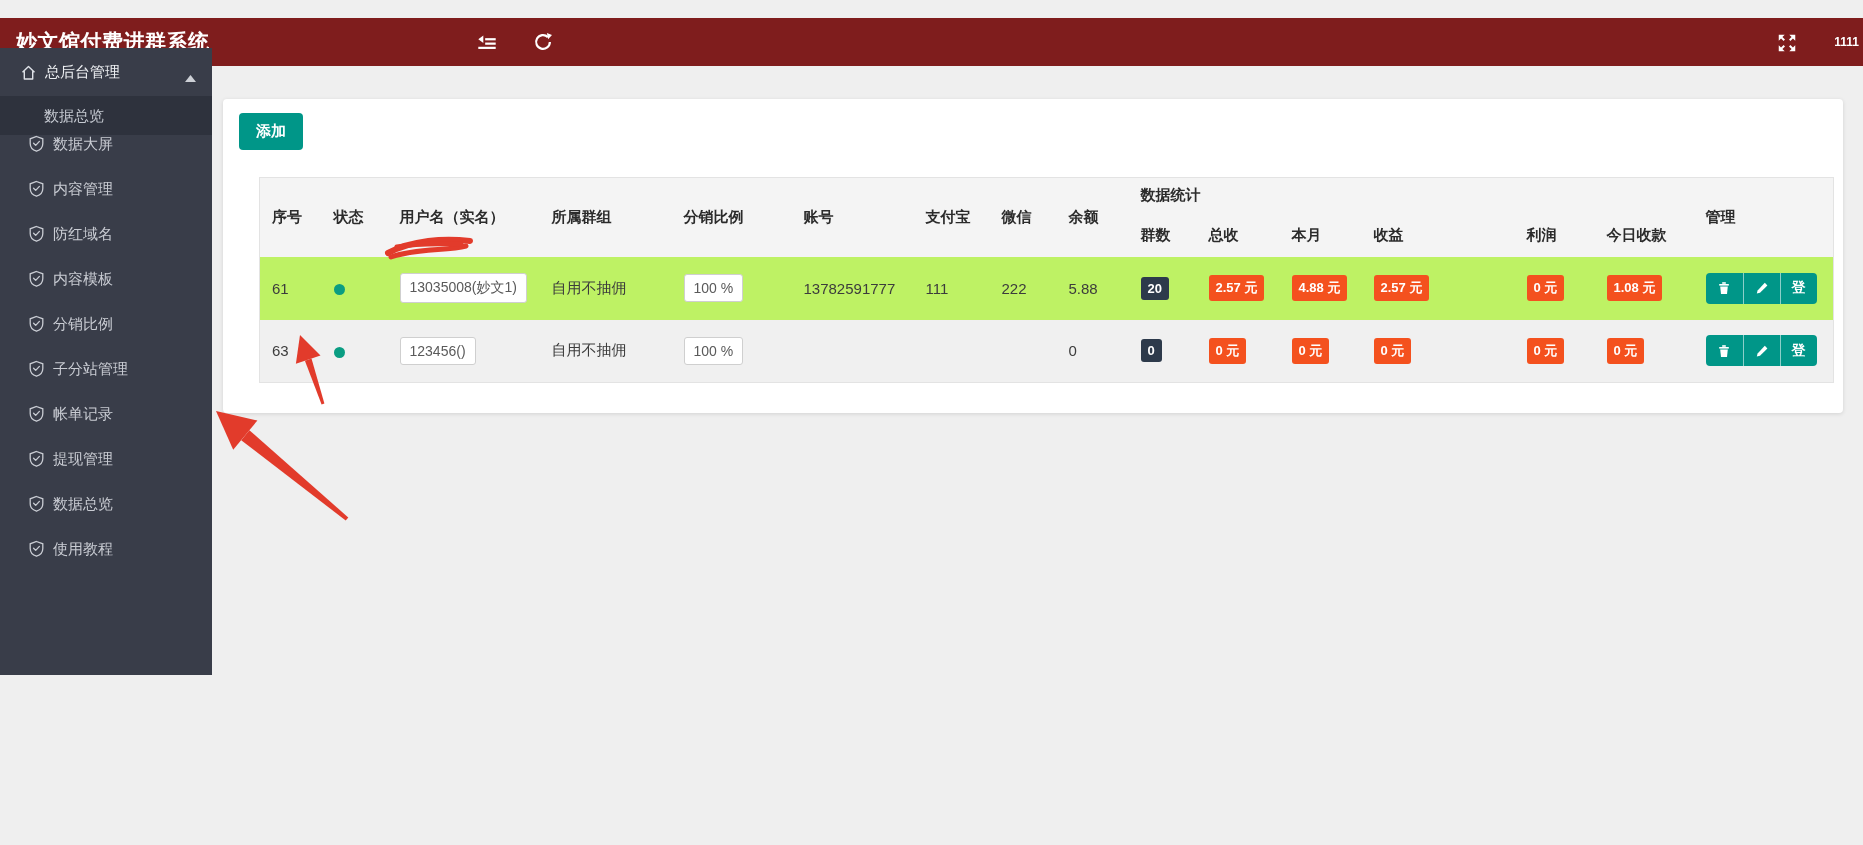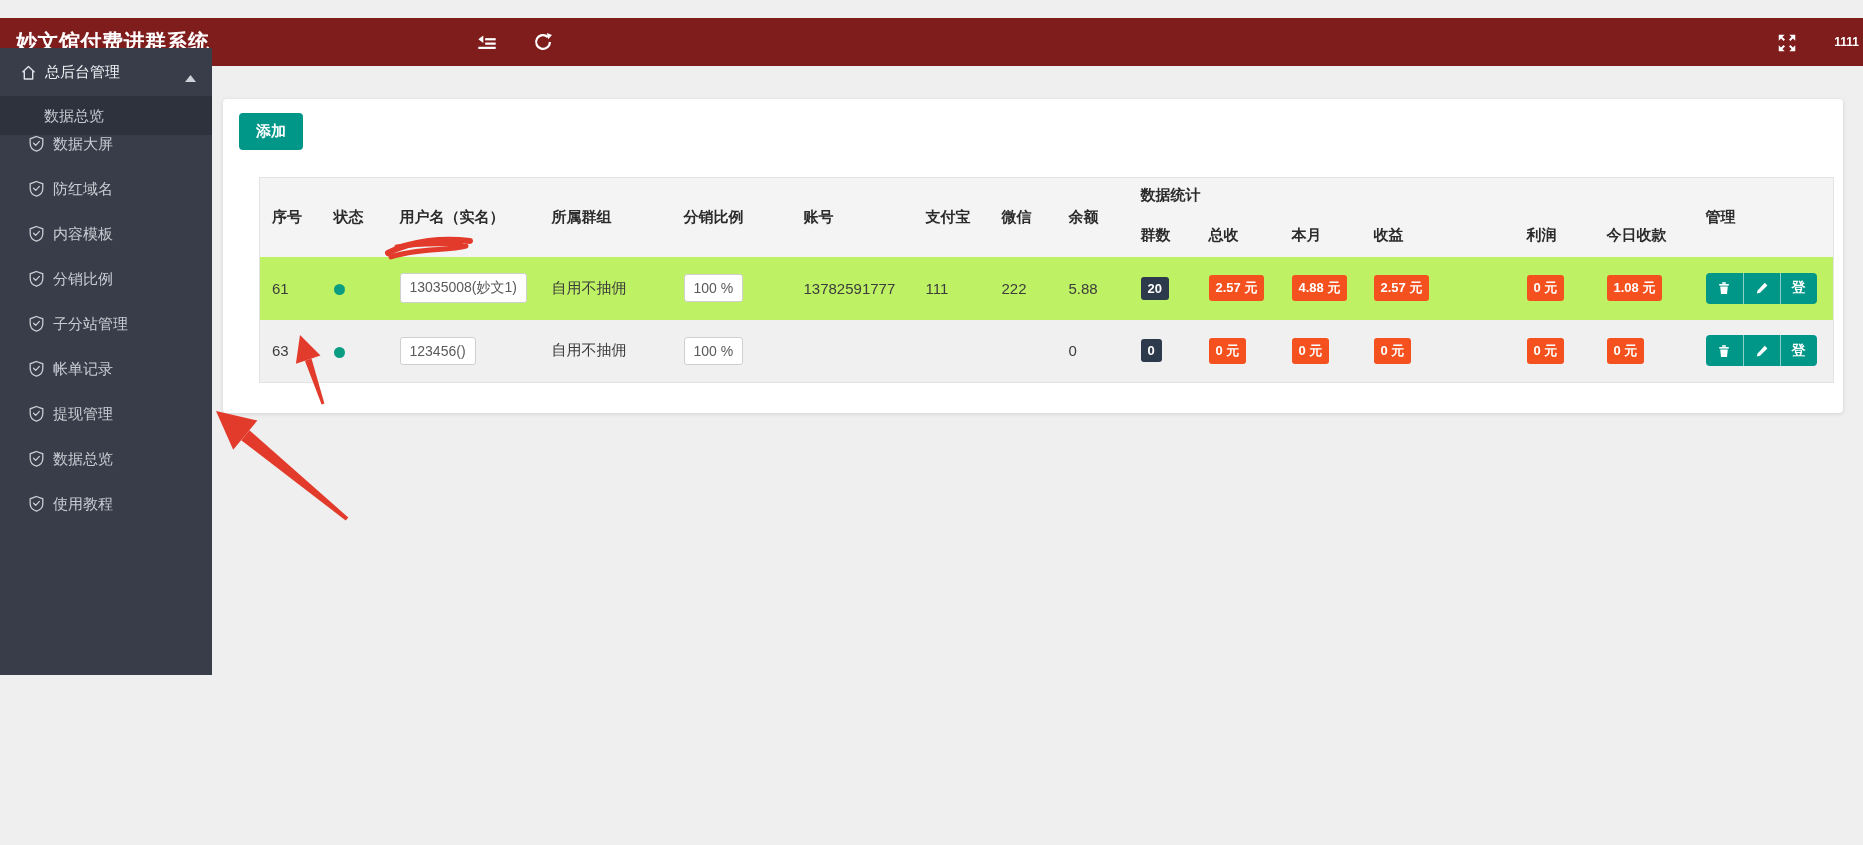--- a/index.html
+++ b/index.html
@@ -203,20 +203,28 @@
     <span>数据总览</span>
   </div>
 
   <div class="menu-item">
     <span class="micon">
         <svg viewBox="0 0 17 17">
           <use href="#i-shield"></use>
         </svg>
       </span>
     <span>数据大屏</span>
+  </div>
+  <div class="menu-item">
+    <span class="micon">
+        <svg viewBox="0 0 17 17">
+          <use href="#i-shield"></use>
+        </svg>
+      </span>
+    <span>内容管理</span>
   </div>
   <div class="menu-item">
     <span class="micon">
         <svg viewBox="0 0 17 17">
           <use href="#i-shield"></use>
         </svg>
       </span>
     <span>防红域名</span>
   </div>
   <div class="menu-item">

